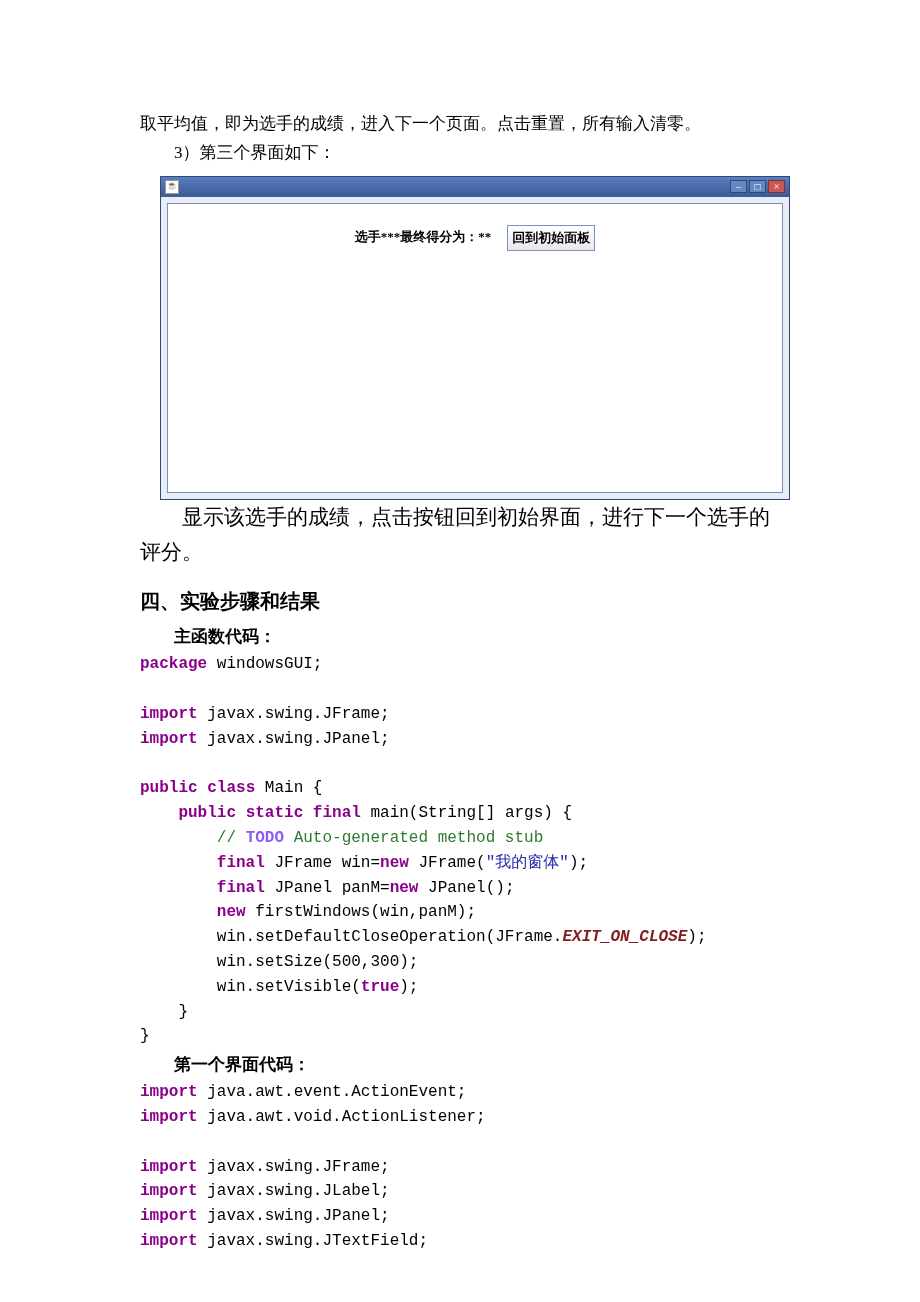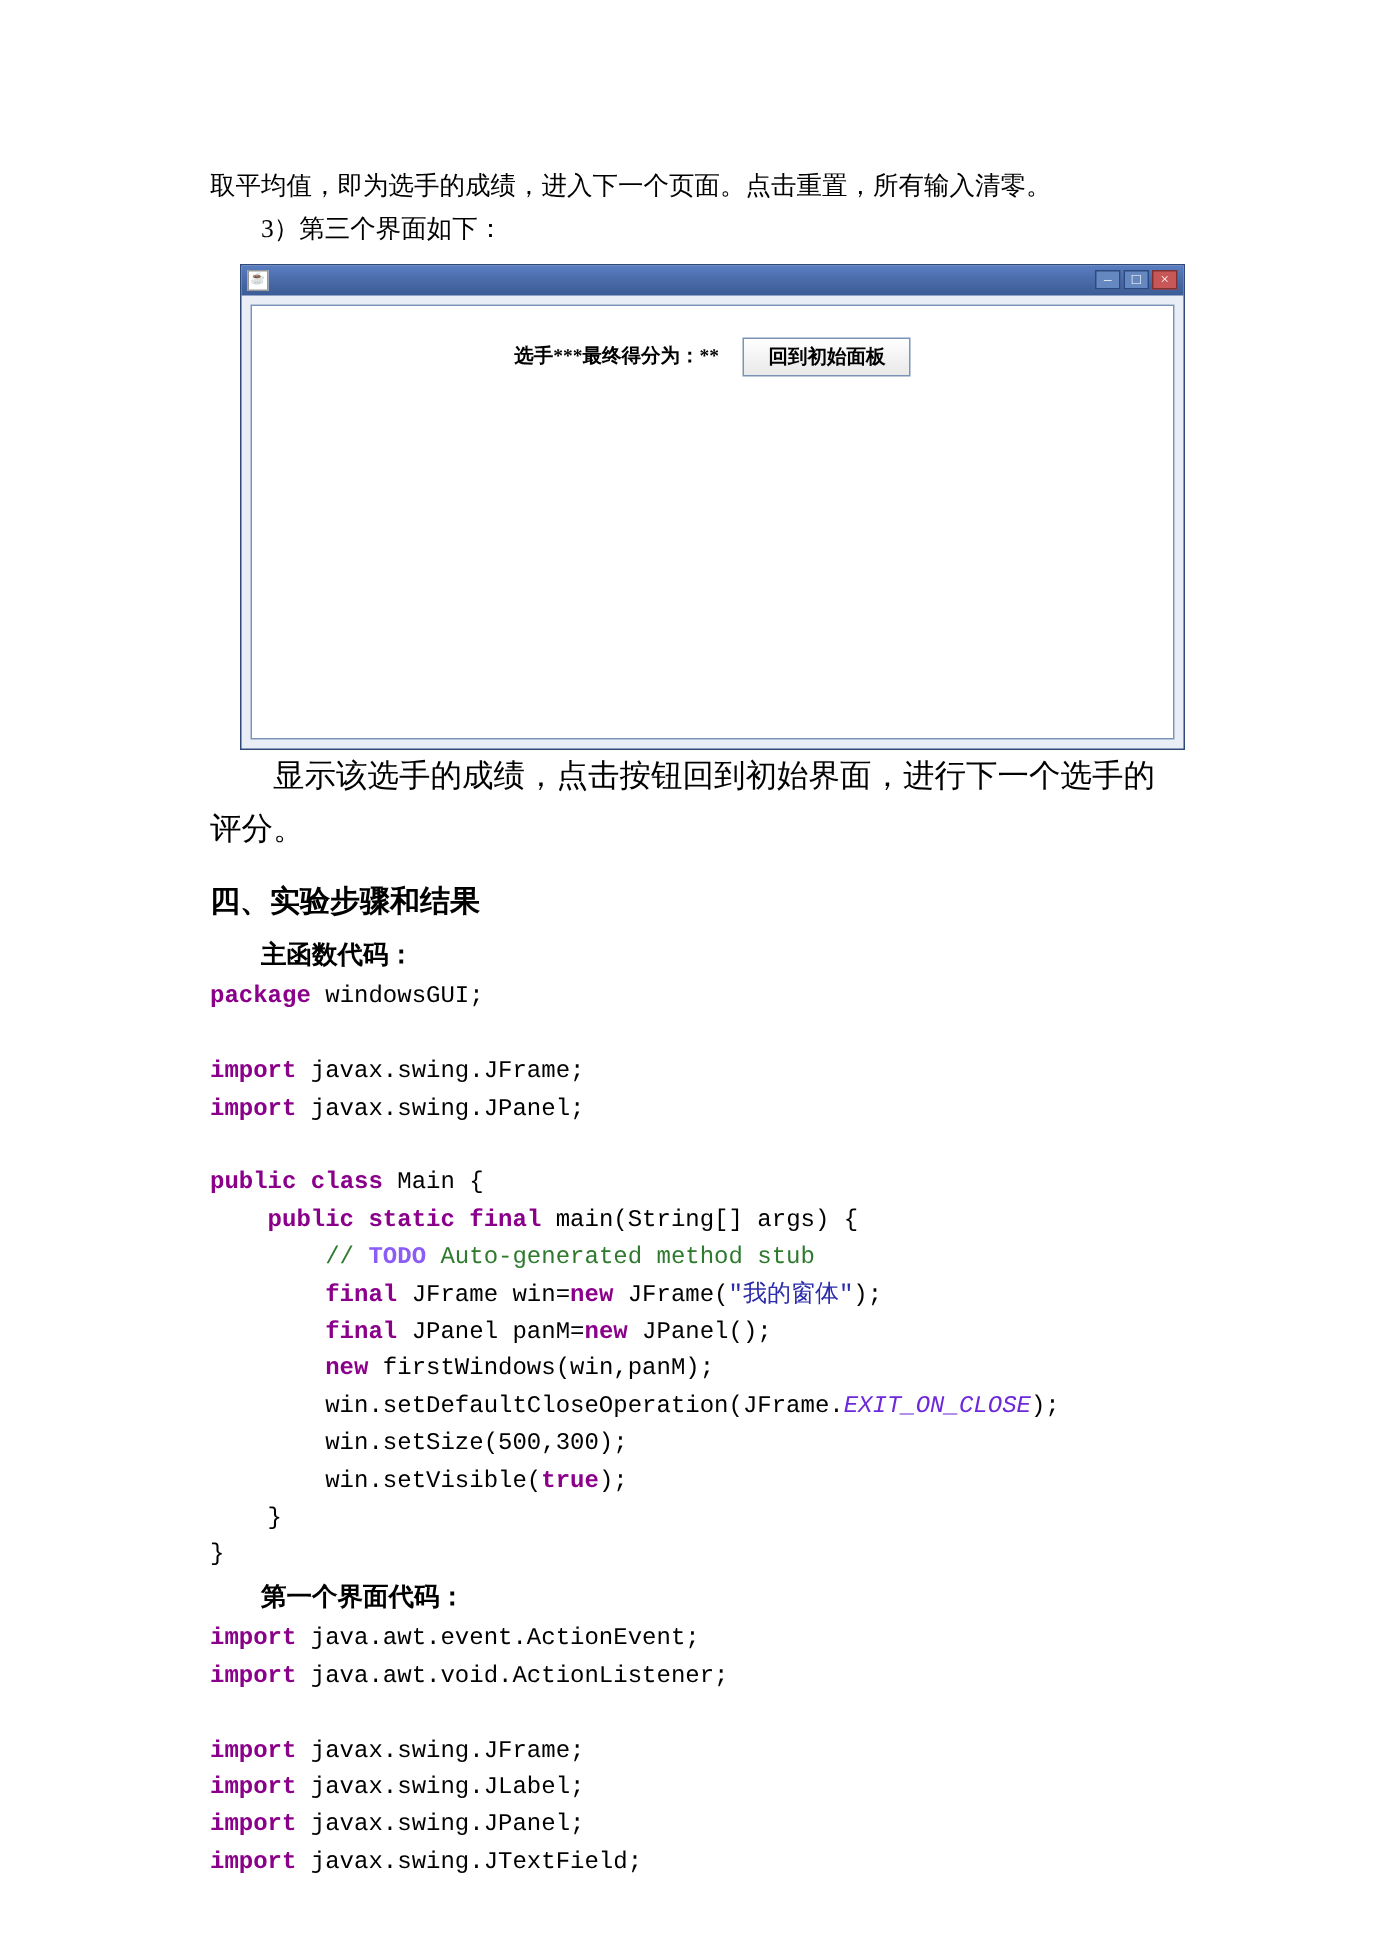--- a/index.html
+++ b/index.html
@@ -95,21 +95,21 @@
     font-family: "SimSun", "宋体", serif;
     font-size: 13px;
     font-weight: bold;
   }
   .back-btn {
     border: 1px solid #7a93b8;
     background: linear-gradient(180deg, #fff 0%, #e8e8e8 100%);
     font-size: 13px;
     font-family: "SimSun", serif;
     font-weight: bold;
-    padding: 3px 16px;
+    padding: 3px 4px;
   }
   .caption {
     font-size: 21px;
     line-height: 1.7;
   }
   .h2 {
     font-size: 20px;
     font-weight: bold;
     margin: 14px 0 6px 0;
   }
@@ -122,21 +122,21 @@
     font-family: "Courier New", monospace;
     font-size: 16px;
     line-height: 1.55;
     white-space: pre;
     margin: 2px 0;
   }
   .kw { color: #8b008b; font-weight: bold; text-align: right; }
   .cmt { color: #2f7a2f; }
   .todo { color: #8b5cf6; font-weight: bold; }
   .str { color: #2a2aaa; }
-  .const { color: #6d28d9; font-style: italic; }
+  .const { color: #7f1d1d; font-style: italic; font-weight: bold; }
 </style>
 </head>
 <body>
 
 <div class="page">
 
   <div class="para">取平均值，即为选手的成绩，进入下一个页面。点击重置，所有输入清零。</div>
   <div class="para indent">3）第三个界面如下：</div>
 
   <div class="window-frame">

